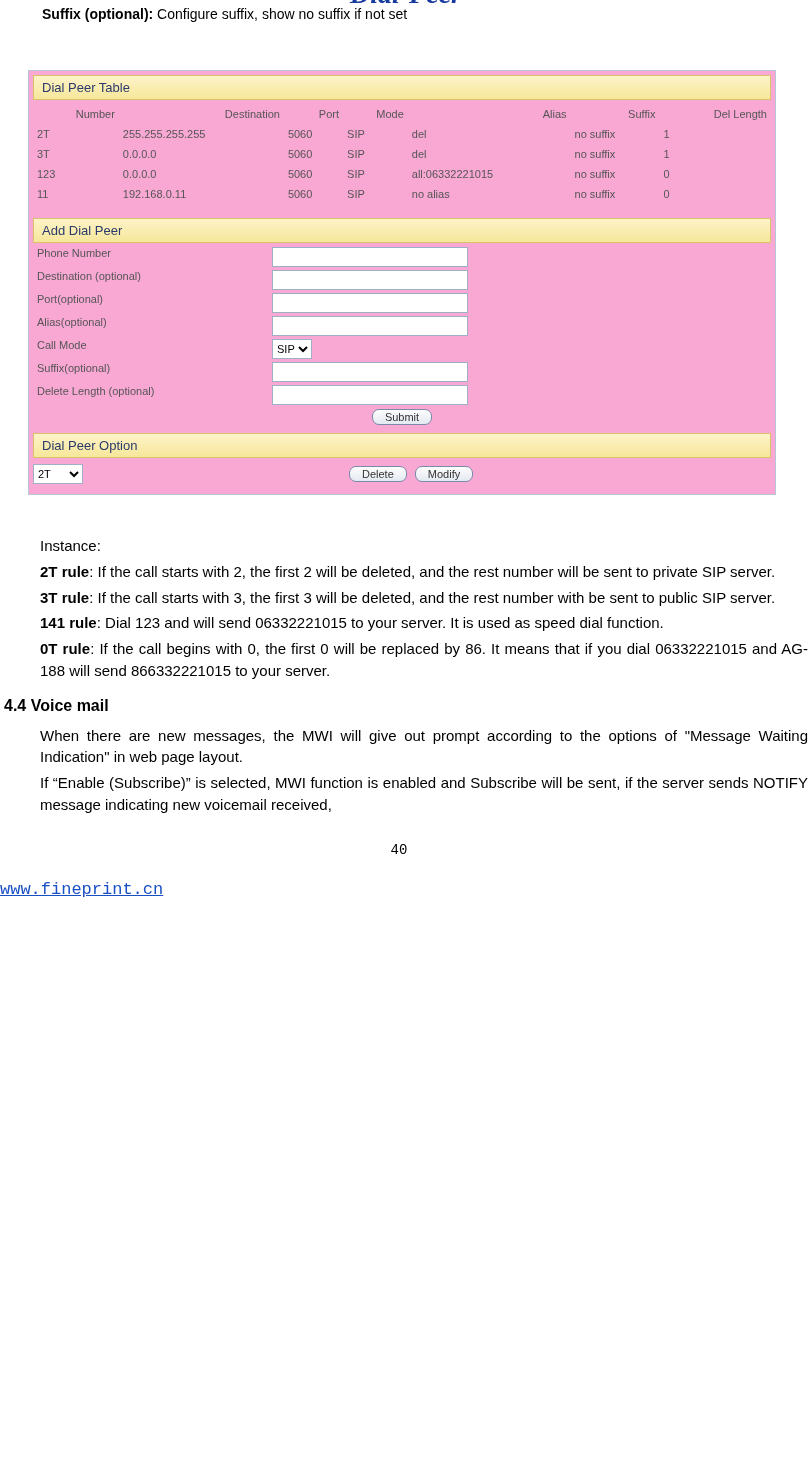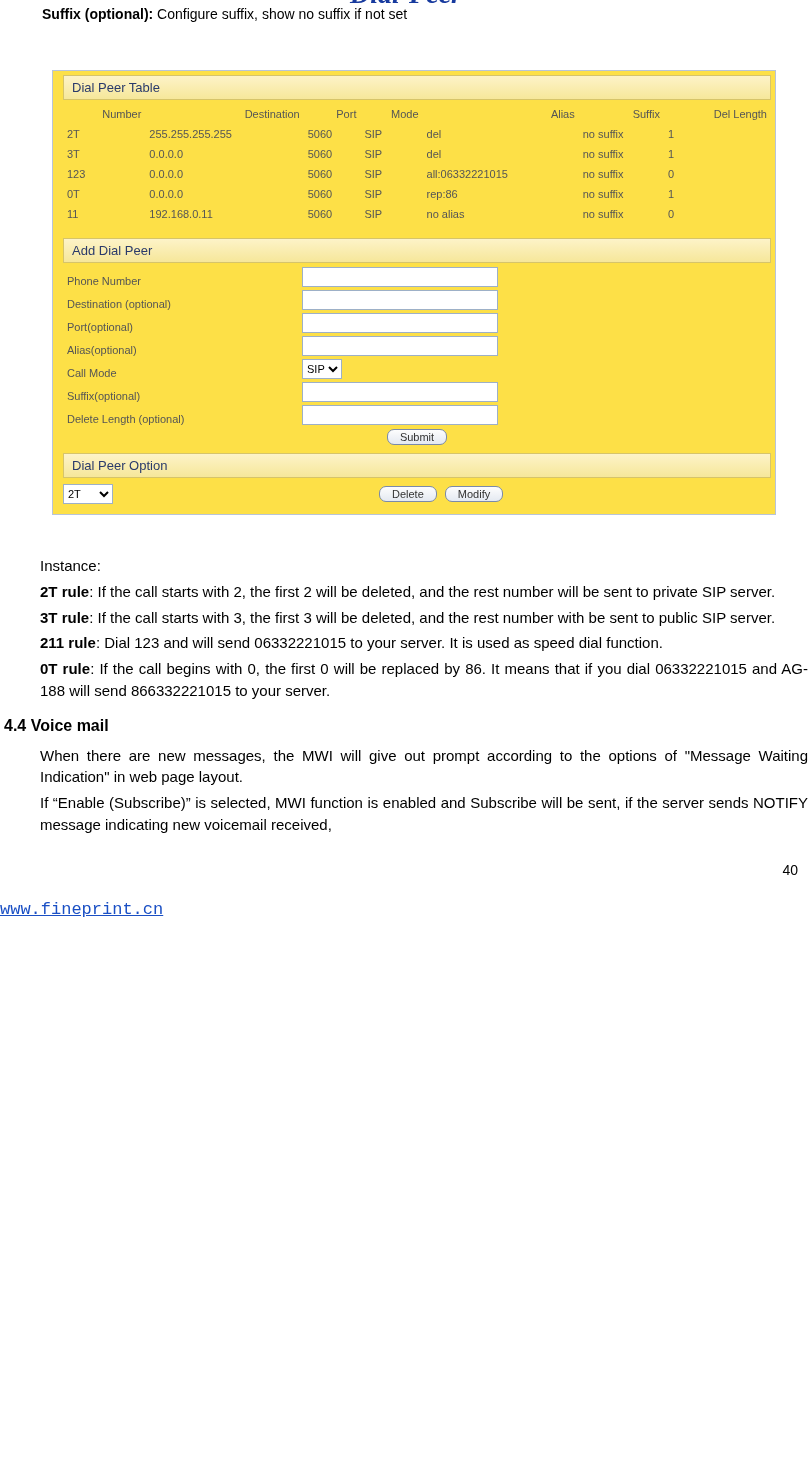--- a/index.html
+++ b/index.html
@@ -12,24 +12,23 @@
     width: 812px;
   }
   .content {
     padding: 0;
   }
   .suffix-line {
     margin: 6px 0 0 42px;
   }
   .suffix-bold { font-weight: bold; }
   .panel {
-    margin: 60px 36px 0 52px;
+    margin: 60px 36px 0 28px;
     border: 1px solid #b8c4d8;
-    background: #fde047;
-    padding-left: 6px;
+    background: #f9a8d4;
   }
   .panel-title {
     text-align: center;
     font-family: Georgia, "Times New Roman", serif;
     font-size: 28px;
     font-weight: bold;
     font-style: italic;
     color: #173a9e;
     margin: -44px 0 6px 0;
   }
@@ -61,21 +60,21 @@
     color: #555;
   }
   .form-area {
     margin: 4px 4px 4px 4px;
     font-family: Tahoma, Arial, sans-serif;
     font-size: 11px;
     color: #555;
   }
   .form-row {
     display: flex;
-    align-items: flex-end;
+    align-items: flex-start;
     margin: 3px 0;
   }
   .form-label {
     width: 235px;
     padding-left: 4px;
   }
   .text-input {
     width: 190px;
     height: 18px;
     border: 1px solid #9db0c7;
@@ -121,22 +120,22 @@
     padding: 0 4px 0 40px;
     text-align: justify;
   }
   .body-text .rule-bold { font-weight: bold; }
   .section-heading {
     font-weight: bold;
     font-size: 16px;
     margin: 12px 0 8px 4px;
   }
   .page-number {
-    text-align: right;
-    font-family: Liberation Sans, sans-serif;
+    text-align: center;
+    font-family: Liberation Mono, monospace;
     font-size: 14px;
     margin: 26px 14px 0 0;
   }
   .footer-link {
     font-family: "Courier New", monospace;
     font-size: 17px;
     margin: 22px 0 10px 0;
   }
   .footer-link a {
     color: #1a4fc4;
@@ -188,29 +187,20 @@
       <tr>
             <td>123</td>
             <td>0.0.0.0</td>
             <td>5060</td>
             <td>SIP</td>
             <td>all:06332221015</td>
             <td>no suffix</td>
             <td>0</td>
           </tr>
       <tr>
-            <td>0T</td>
-            <td>0.0.0.0</td>
-            <td>5060</td>
-            <td>SIP</td>
-            <td>rep:86</td>
-            <td>no suffix</td>
-            <td>1</td>
-          </tr>
-      <tr>
             <td>11</td>
             <td>192.168.0.11</td>
             <td>5060</td>
             <td>SIP</td>
             <td>no alias</td>
             <td>no suffix</td>
             <td>0</td>
           </tr>
     </tbody>
       </table>
@@ -259,21 +249,21 @@
       <div class="spacer-btn"></div>
       <button class="btn">Delete</button>
       <button class="btn">Modify</button>
     </div>
   </div>
 
   <div class="body-text">
     <p>Instance:</p>
     <p><span class="rule-bold">2T rule</span><span>: If the call starts with 2, the first 2 will be deleted, and the rest number will be sent to private SIP server.</span></p>
     <p><span class="rule-bold">3T rule</span><span>: If the call starts with 3, the first 3 will be deleted, and the rest number with be sent to public SIP server.</span></p>
-    <p><span class="rule-bold">211 rule</span><span>: Dial 123 and will send 06332221015 to your server. It is used as speed dial function.</span></p>
+    <p><span class="rule-bold">141 rule</span><span>: Dial 123 and will send 06332221015 to your server. It is used as speed dial function.</span></p>
     <p><span class="rule-bold">0T rule</span><span>: If the call begins with 0, the first 0 will be replaced by 86. It means that if you dial 06332221015 and AG-188 will send 866332221015 to your server.</span></p>
 
     <div class="section-heading">4.4 Voice mail</div>
     <p>When there are new messages, the MWI will give out prompt according to the options of "Message Waiting Indication" in web page layout.</p>
     <p>If “Enable (Subscribe)” is selected, MWI function is enabled and Subscribe will be sent, if the server sends NOTIFY message indicating new voicemail received,</p>
   </div>
 
   <div class="page-number">40</div>
 
   <div class="footer-link">

